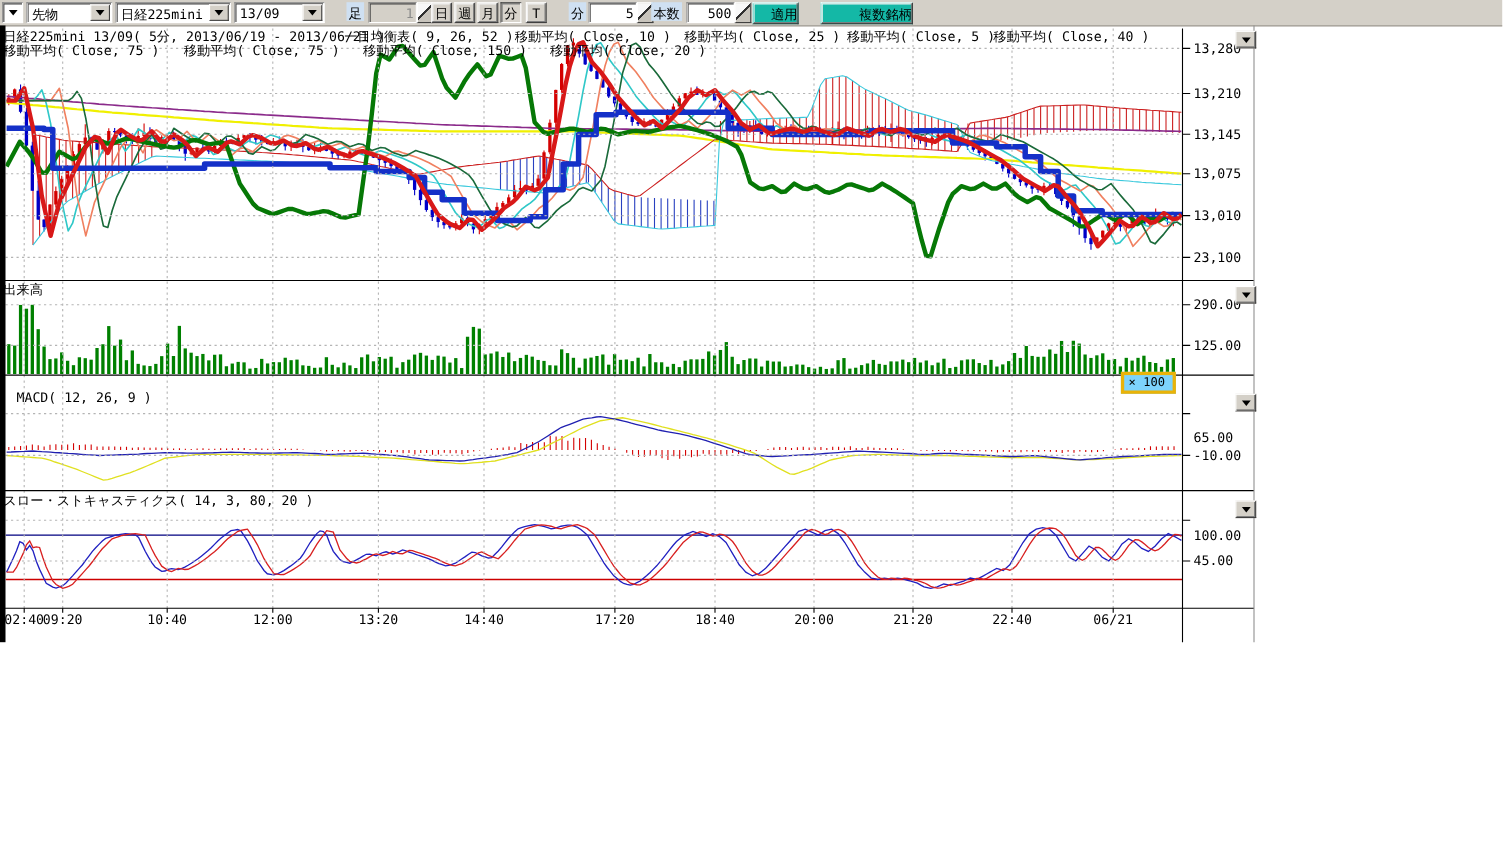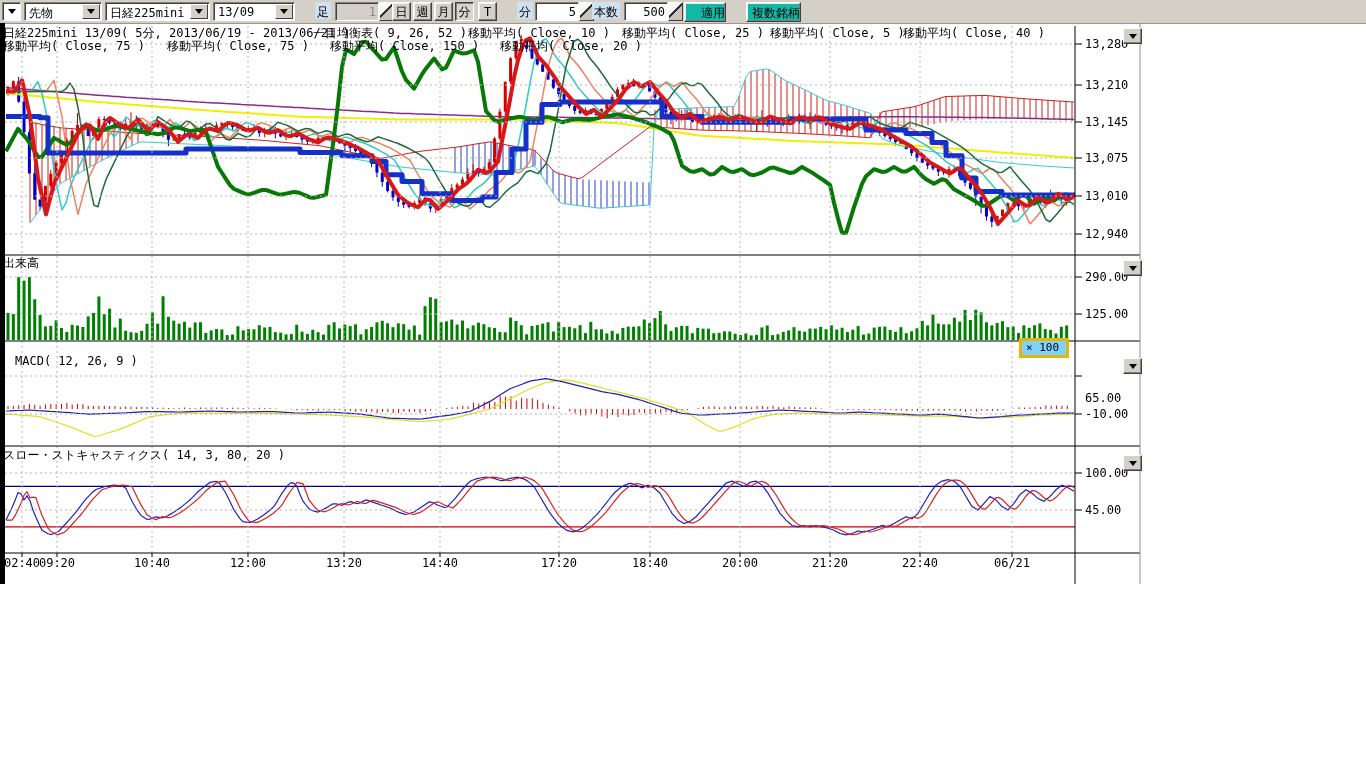--- a/index.html
+++ b/index.html
@@ -86,21 +86,21 @@
     <div class="tb spin" style="left:535px;">
       <span class="field">5</span>
       <span class="sbtn"></span>
     </div>
     <div class="tb tlabel" style="left:592px;">本数</div>
     <div class="tb spin" style="left:624px;">
       <span class="field">500</span>
       <span class="sbtn"></span>
     </div>
     <div class="wbtn" style="left:684px;width:42px;">適用</div>
-    <div class="wbtn" style="left:746px;width:55px;">複数銘柄</div>
+    <div class="wbtn" style="left:746px;width:84px;">複数銘柄</div>
   </div>
 
   <svg id="chart-svg" width="1147" height="561">
       <defs>
         <clipPath id="clip-main">
           <rect x="5" y="3" width="1070" height="229"></rect>
         </clipPath>
         <clipPath id="clip-volume">
           <rect x="5" y="233" width="1070" height="84"></rect>
         </clipPath>
@@ -1138,26 +1138,26 @@
   <div class="pane-label" style="left:15px;top:355px;">MACD( 12, 26, 9 )</div>
   <div class="pane-label" style="left:3px;top:449px;">スロー・ストキャスティクス( 14, 3, 80, 20 )</div>
   <div class="x100">× 100</div>
 
   <div id="axis-labels">
       <div class="axis-label" style="top: 38px;">13,280</div>
       <div class="axis-label" style="top: 79px;">13,210</div>
       <div class="axis-label" style="top: 116px;">13,145</div>
       <div class="axis-label" style="top: 152px;">13,075</div>
       <div class="axis-label" style="top: 190px;">13,010</div>
-      <div class="axis-label" style="top: 228px;">12,940</div>
+      <div class="axis-label" style="top: 228px;">23,100</div>
       <div class="axis-label" style="top: 271px;">290.00</div>
       <div class="axis-label" style="top: 308px;">125.00</div>
       <div class="axis-label" style="top: 380px; margin-top: 12px;">65.00</div>
       <div class="axis-label" style="top: 408px;">-10.00</div>
-      <div class="axis-label" style="top: 467px;">100.00</div>
+      <div class="axis-label" style="top: 481px;">100.00</div>
       <div class="axis-label" style="top: 504px;">45.00</div>
     </div>
   <div id="time-labels">
       <div class="time-label" style="left: -2px; top: 557px;">02:40</div>
       <div class="time-label" style="left: 33px; top: 557px;">09:20</div>
       <div class="time-label" style="left: 128px; top: 557px;">10:40</div>
       <div class="time-label" style="left: 224px; top: 557px;">12:00</div>
       <div class="time-label" style="left: 320px; top: 557px;">13:20</div>
       <div class="time-label" style="left: 416px; top: 557px;">14:40</div>
       <div class="time-label" style="left: 535px; top: 557px;">17:20</div>

